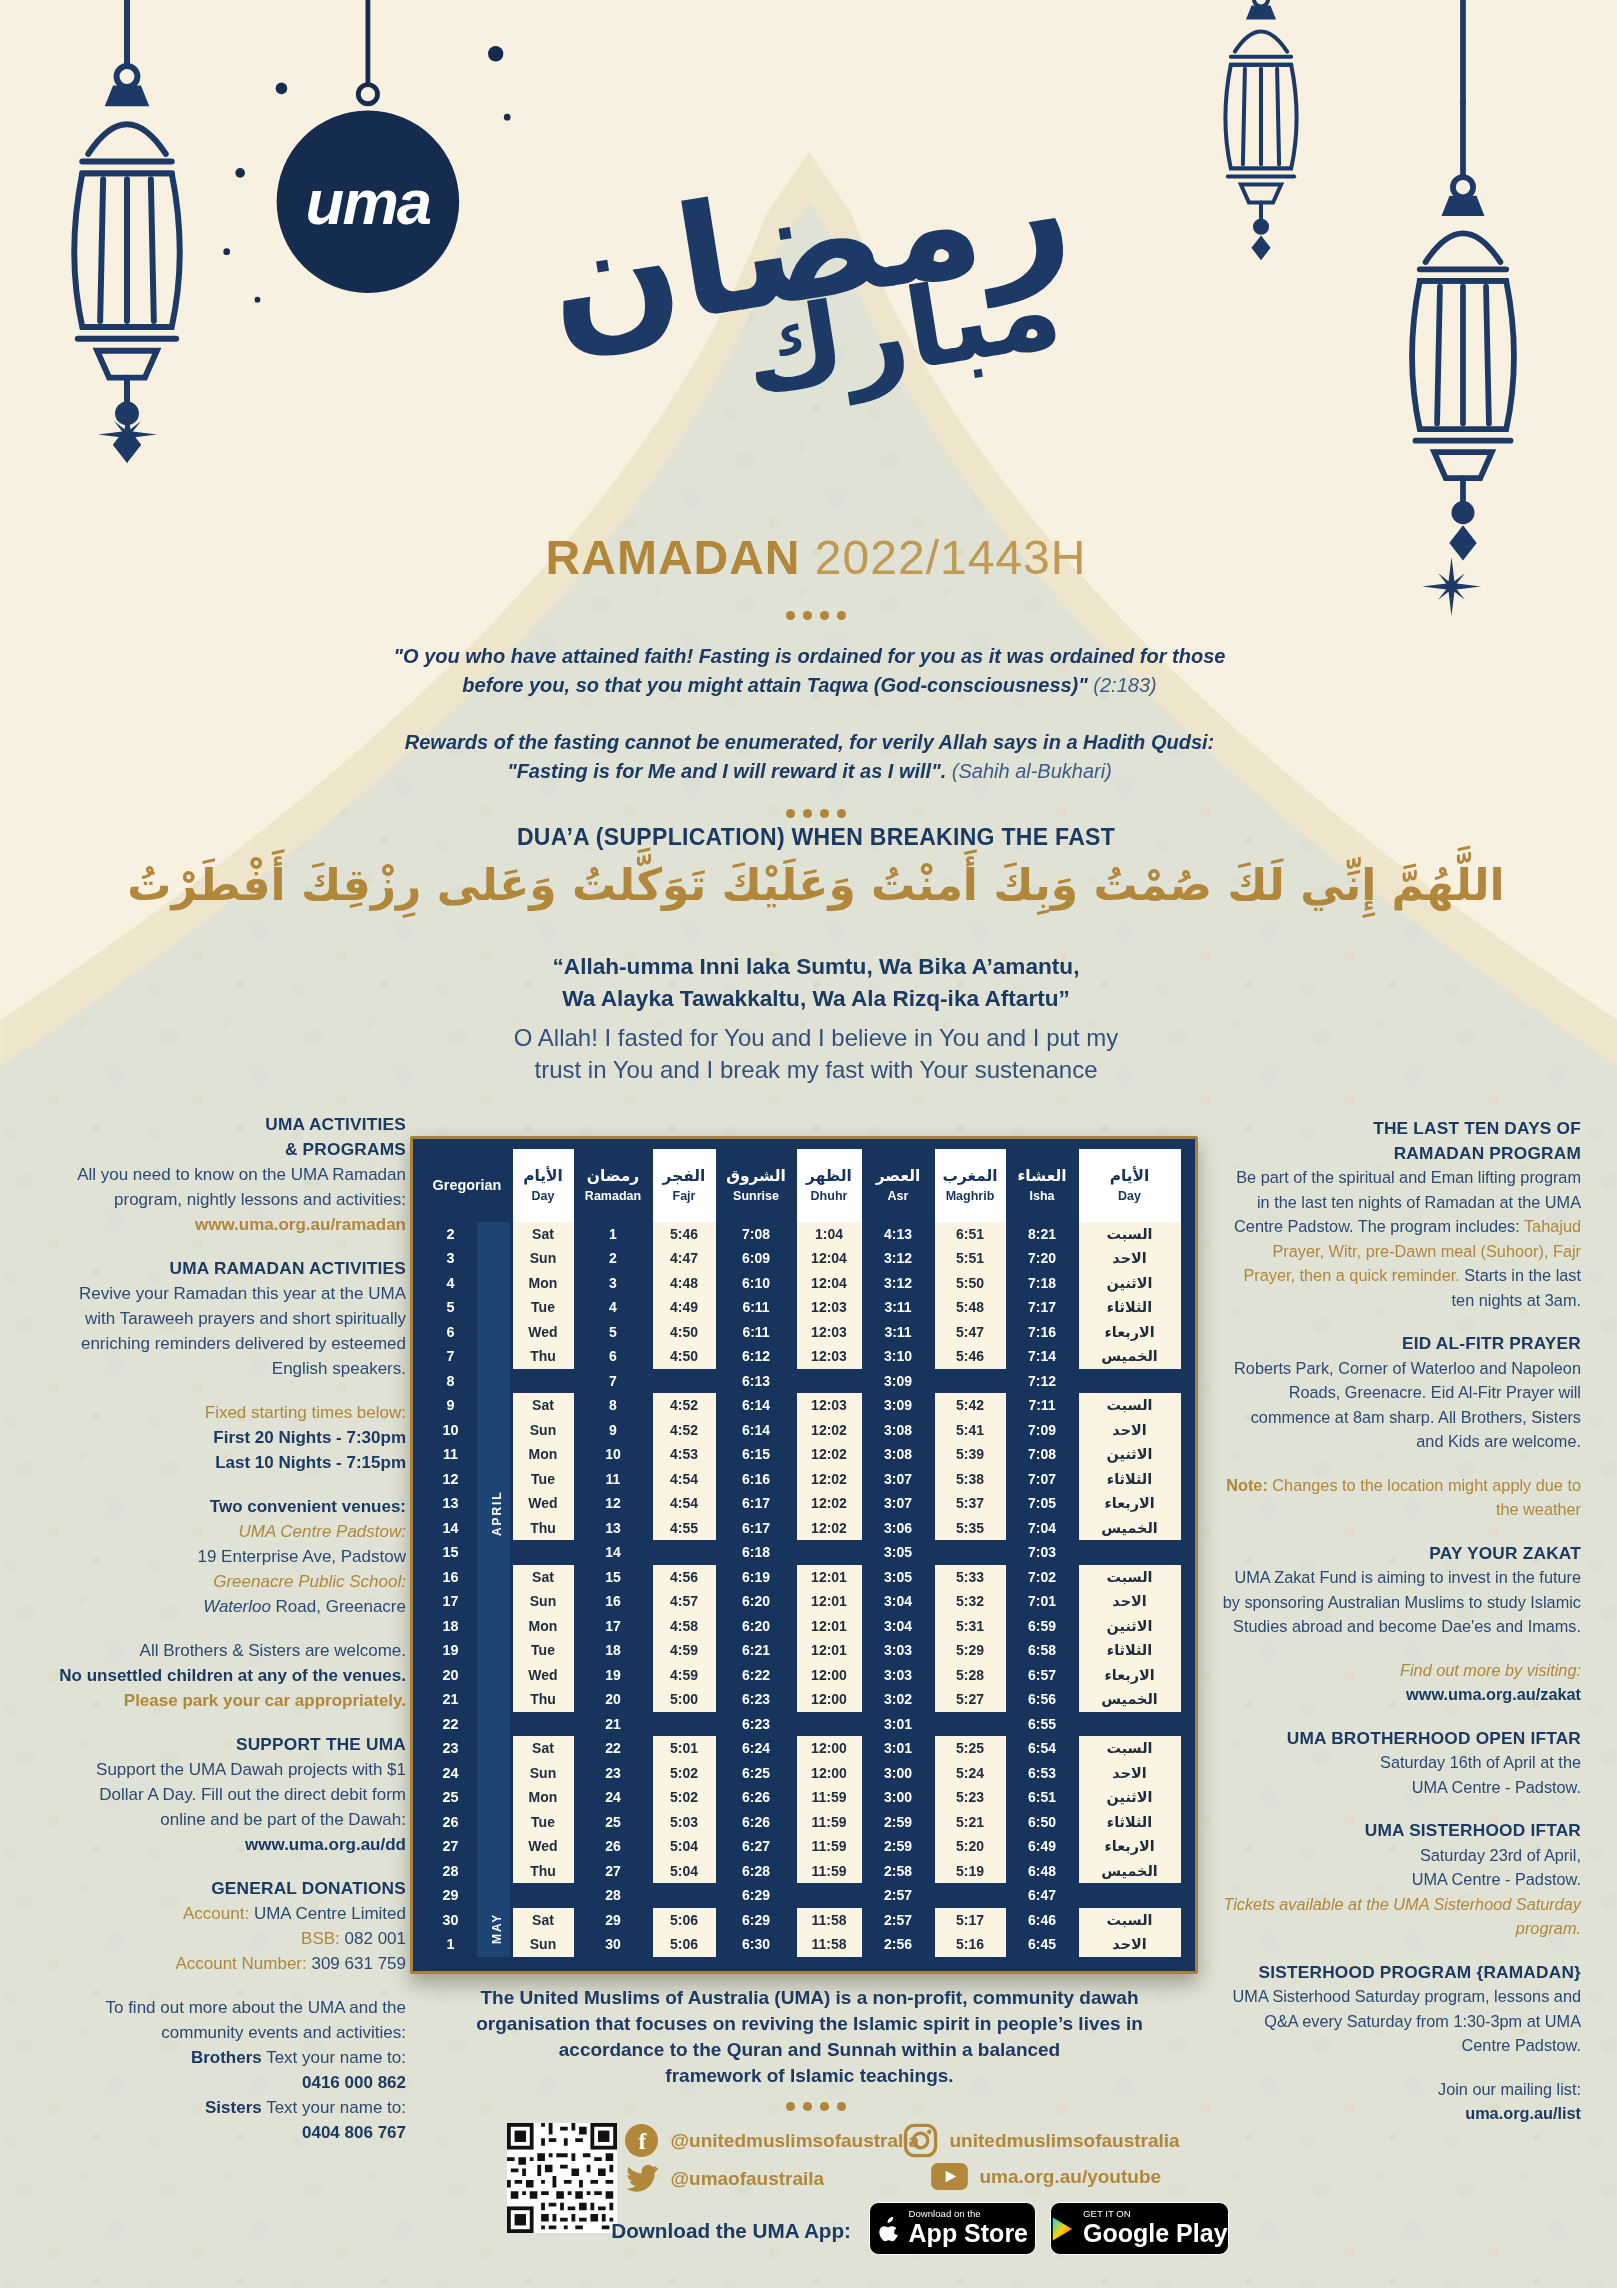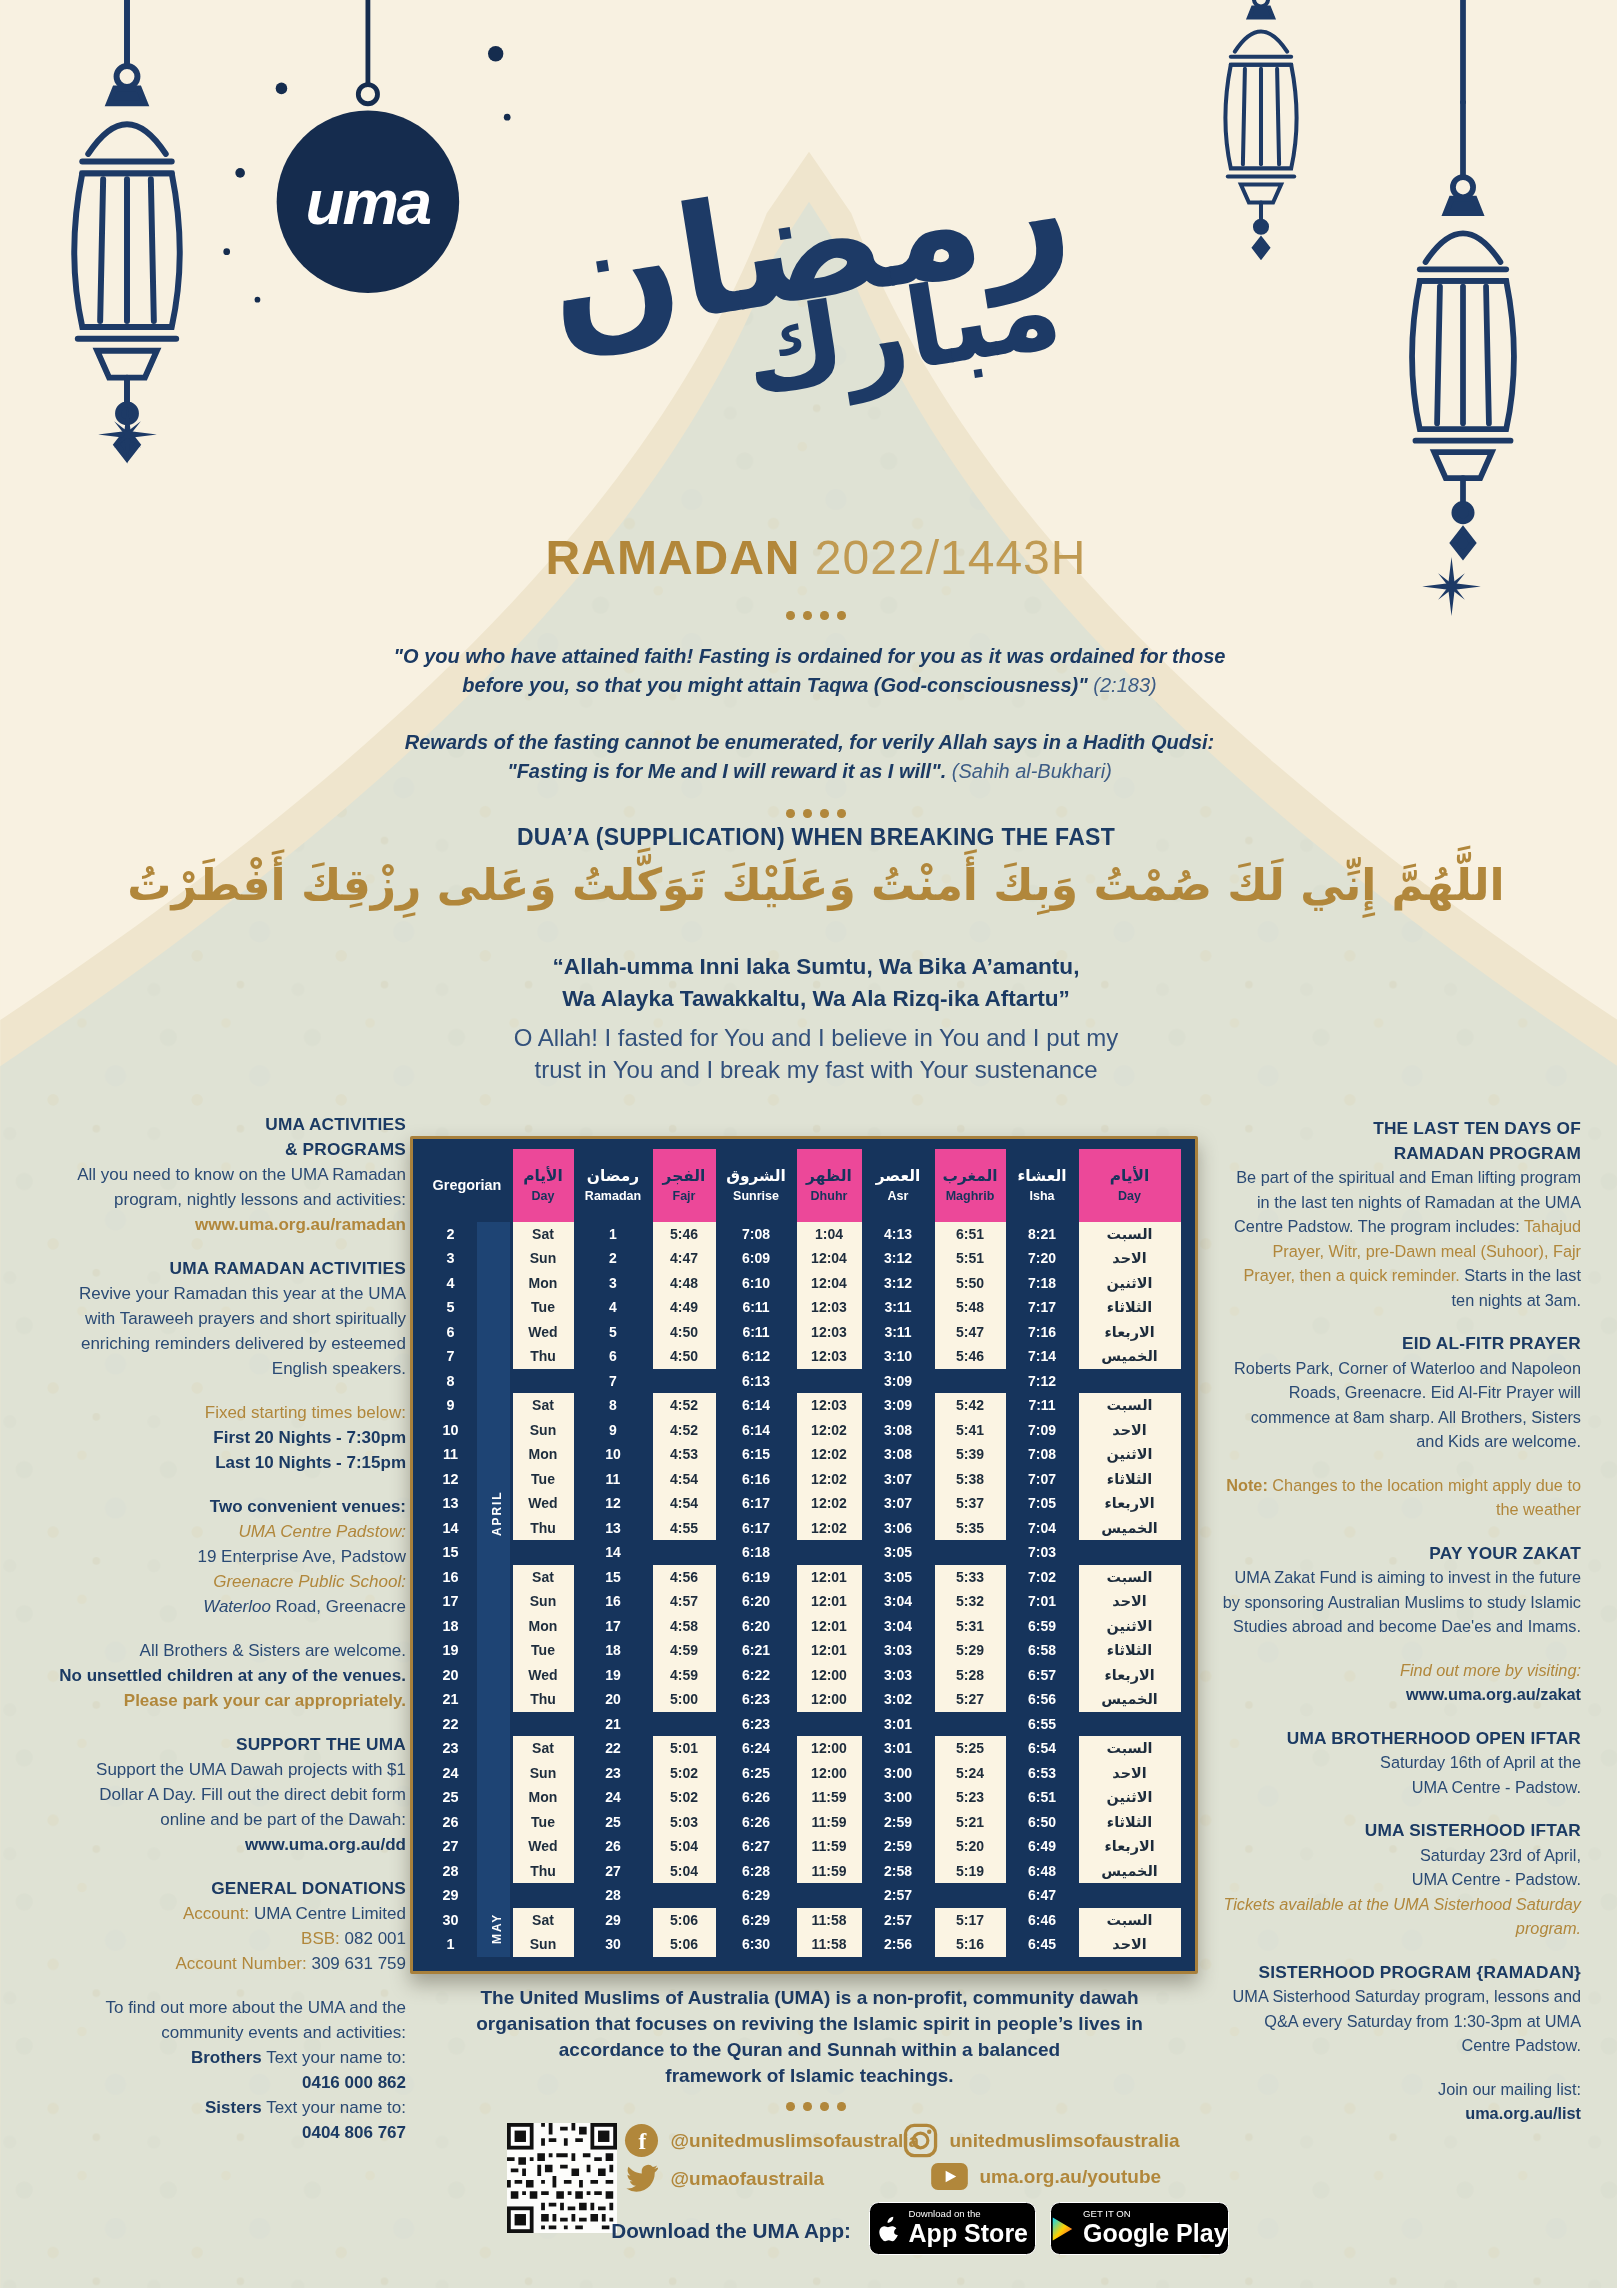--- a/index.html
+++ b/index.html
@@ -34,21 +34,21 @@
   .s-gi{color:#b1873b;font-style:italic;}
   .s-it{color:#2a4a74;font-style:italic;}
   .s-fb{color:#1c3a63;font-weight:bold;}
 
   
   .ptable{left:410px;top:1136px;width:788px;height:838px;background:#16345c;border:3.8px solid #a8803c;border-radius:1.9px;
           box-shadow:0 9.6px 19px rgba(45,40,25,.35);padding:9.6px 11.5px;box-sizing:border-box;}
   #prayer-grid{display:grid;width:100%;grid-template-columns:52px 33px 67px 73px 69px 75px 71px 67px 77px 67px 1fr;
                grid-template-rows:73px repeat(30,24.5px);}
   .hcell{display:flex;flex-direction:column;align-items:center;justify-content:center;gap:3.8px;}
-  .hl{background:#ec4899;border-left:3.8px solid #16345c;border-right:3.8px solid #16345c;color:#16345c;}
+  .hl{background:#ffffff;border-left:3.8px solid #16345c;border-right:3.8px solid #16345c;color:#16345c;}
   .hd{color:#fff;}
   .h-ar{font-family:"DejaVu Sans",sans-serif;font-size:15.4px;font-weight:bold;}
   .h-en{font-size:12.5px;font-weight:bold;}
   .greg{color:#fff;font-weight:bold;font-size:14.4px;}
   .cell{display:flex;align-items:center;justify-content:center;font-weight:bold;font-size:14px;}
   .cl{background:#fbf4e3;border-left:3.8px solid #16345c;border-right:3.8px solid #16345c;color:#1d2c3c;}
   .cl.fri{background:#c8ad7c;margin-top:36px;}
   .cd{color:#fff;}
   .cdate{color:#fff;font-size:14.4px;}
   .cmonth{background:#1e4474;}

